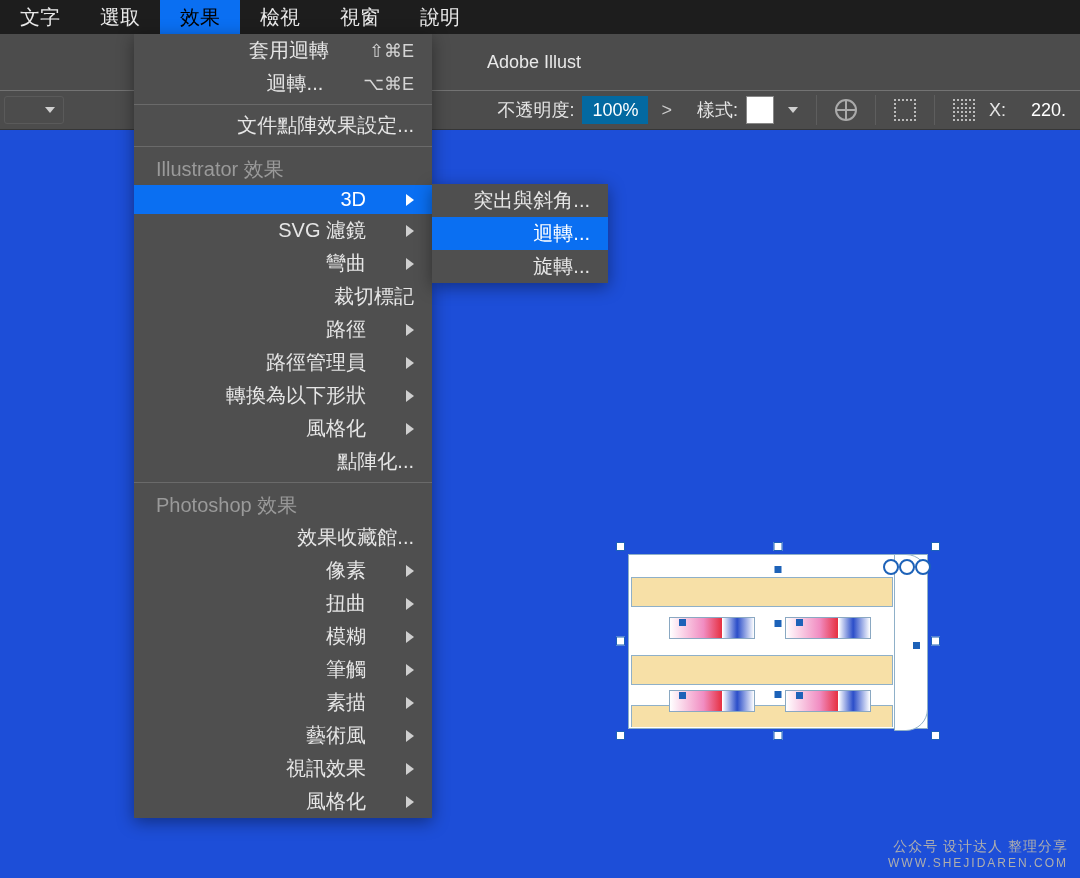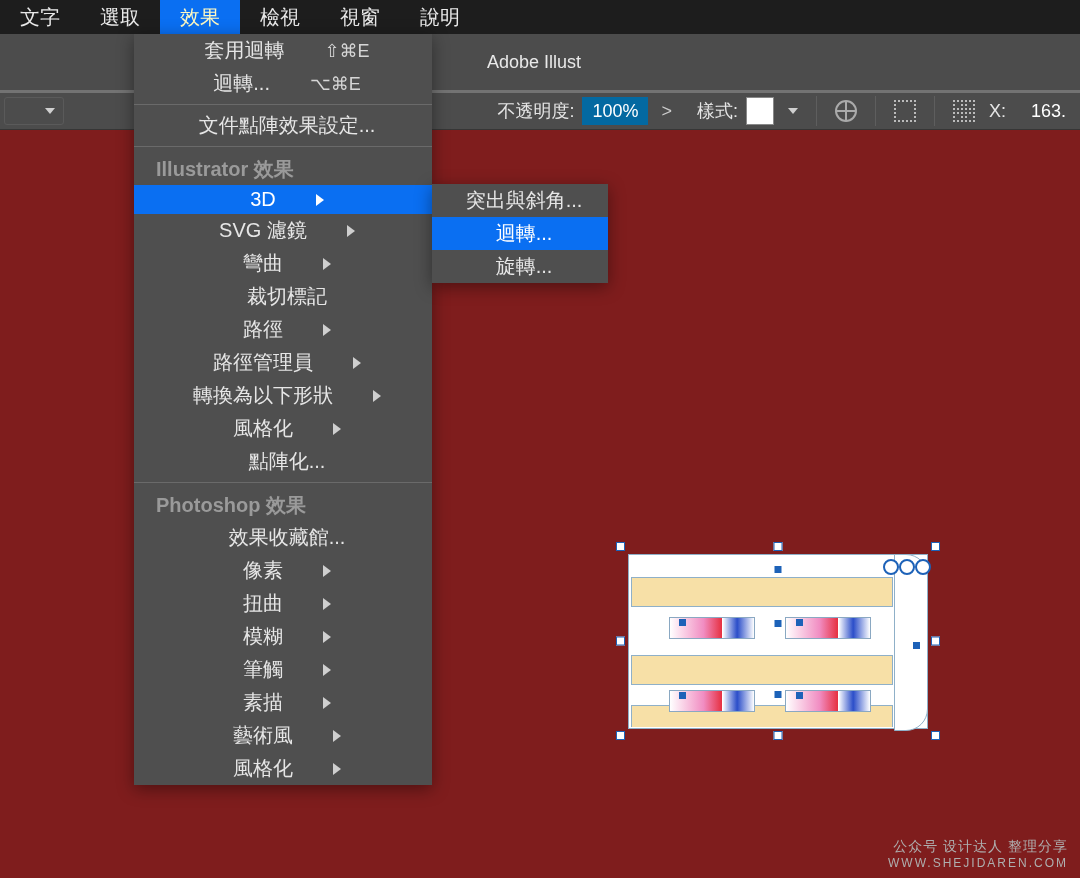--- a/index.html
+++ b/index.html
@@ -24,41 +24,41 @@
   }
   .menubar .menu-item {
     padding: 0 20px;
     height: 100%;
     display: flex;
     align-items: center;
     cursor: default;
   }
   .menubar .menu-item.open {
     background: #0a6ff2;
-    color: #fef9c3;
+    color: #000000;
   }
   .appbar {
     position: absolute;
     top: 34px; left: 0; right: 0;
     height: 56px;
     background: #4c4c4c;
     display: flex;
     align-items: center;
     justify-content: center;
     color: #e9e9e9;
     font-size: 18px;
     padding-right: 12px;
     z-index: 5;
   }
   .controlbar {
     position: absolute;
     top: 90px; left: 0; right: 0;
     height: 40px;
     background: #4c4c4c;
-    border-top: 3px solid #737373;
+    border-top: 1px solid #737373;
     border-bottom: 1px solid #363636;
     display: flex;
     align-items: center;
     color: #e5e5e5;
     font-size: 18px;
     z-index: 5;
   }
   .controlbar .spacer { flex: 1; }
   .dropdown-caret {
     display: inline-block;
@@ -135,60 +135,59 @@
     position: absolute;
     background: #4f4f4f;
     color: #e6e6e6;
     box-shadow: 0 4px 16px rgba(0,0,0,0.4);
     z-index: 20;
     font-size: 20px;
   }
   .dropdown .row {
     display: flex;
     align-items: center;
-    justify-content: center;
+    justify-content: flex-end;
     padding: 3px 18px 3px 26px;
     min-height: 27px;
     cursor: default;
   }
   .dropdown .row.highlight {
     background: #0a6ff2;
     color: #fff;
   }
   .dropdown .row .shortcut {
     color: #d6d6d6;
     font-size: 18px;
     margin-left: 40px;
   }
   .dropdown .section-label {
     color: #9a9a9a;
     padding: 5px 18px 2px 22px;
     font-size: 20px;
-    font-weight: bold;
   }
   .dropdown hr {
     border: none;
     border-top: 1px solid #6a6a6a;
     margin: 4px 0;
   }
   .submenu-arrow {
     display: inline-block;
     width: 0; height: 0;
     border-top: 6px solid transparent;
     border-bottom: 6px solid transparent;
     border-left: 8px solid #cfcfcf;
     margin-left: 40px;
   }
   .row.highlight .submenu-arrow { border-left-color: #fff; }
 
   
   .canvas-area {
     position: absolute;
     top: 130px; left: 0; right: 0; bottom: 0;
-    background: #7f1d1d;
+    background: #1d4ed8;
   }
   .selection-box {
     position: absolute;
     left: 620px; top: 416px;
     width: 316px; height: 190px;
   }
   .art-layer {
     position: absolute;
     left: 8px; top: 8px;
     width: 300px; height: 175px;
@@ -320,21 +319,21 @@
   <div class="divider-v"></div>
   <div class="ctrl-group">
     <span class="icon-grid">
         <span></span>
         <span></span>
         <span></span>
         <span></span>
       </span>
     <span class="xlabel">X:</span>
     <div class="xval">
-        <span>163.</span>
+        <span>220.</span>
       </div>
   </div>
 </div>
 
 <div class="canvas-area">
   <div class="selection-box">
     <div class="art-layer">
       <div class="right-cap"></div>
       <div class="cream-band b1"></div>
       <div class="cream-band b2"></div>
@@ -448,20 +447,24 @@
   </div>
   <div class="row">
     <span>素描</span>
     <span class="submenu-arrow"></span>
   </div>
   <div class="row">
     <span>藝術風</span>
     <span class="submenu-arrow"></span>
   </div>
   <div class="row">
+    <span>視訊效果</span>
+    <span class="submenu-arrow"></span>
+  </div>
+  <div class="row">
     <span>風格化</span>
     <span class="submenu-arrow"></span>
   </div>
 </div>
 
 <div class="dropdown" style="left:432px; top:184px; width:176px;">
   <div class="row">
     <span>突出與斜角...</span>
   </div>
   <div class="row highlight">

